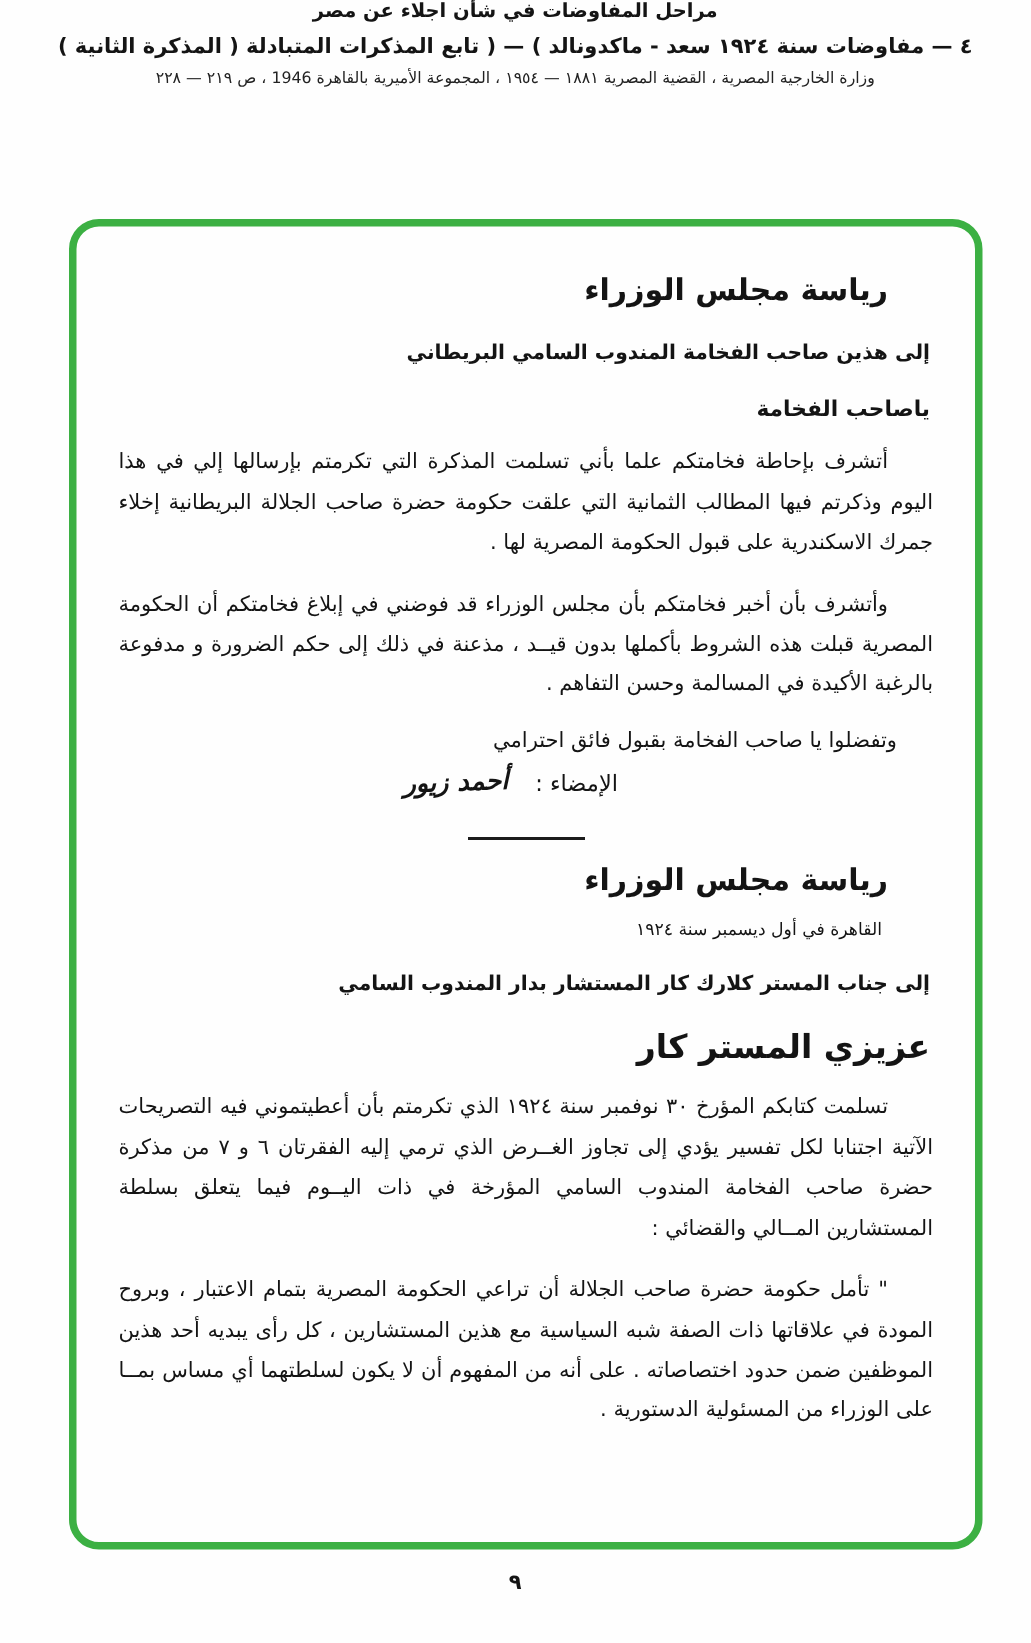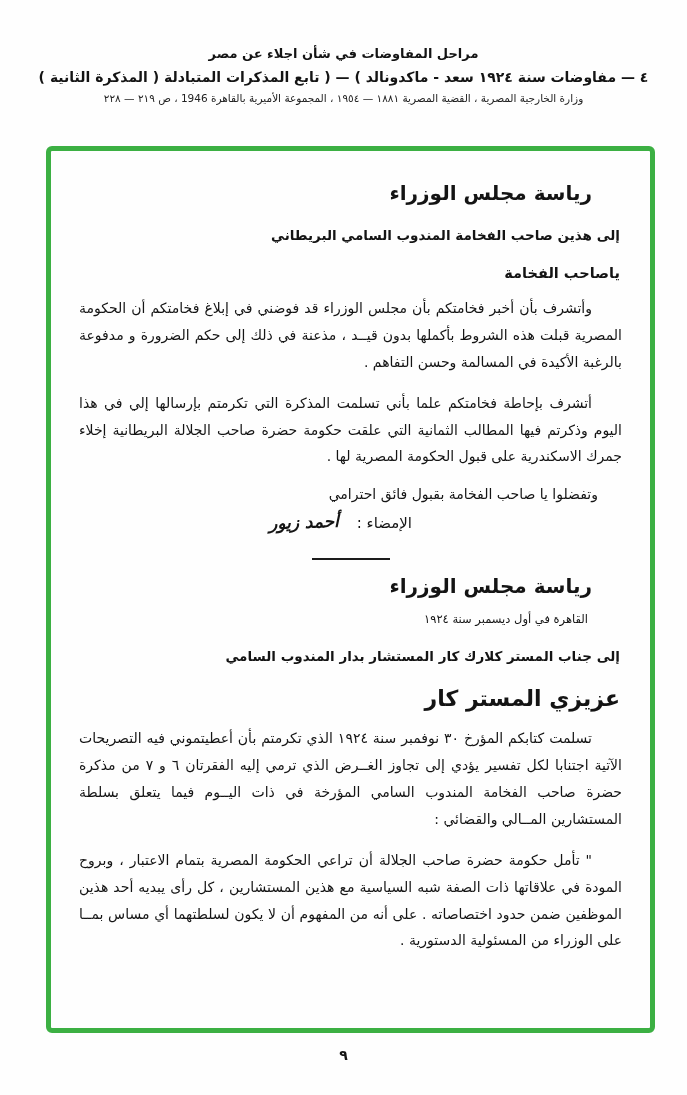--- a/index.html
+++ b/index.html
@@ -7,31 +7,31 @@
     width:687px;height:1095px;
     font-family:"DejaVu Sans",sans-serif;
     color:#141414;
     direction:rtl;
     overflow:hidden;
     position:relative;
   }
   .page{width:687px;height:1095px;position:relative;background:#fefefe;}
 
   
-  .doc-header{padding-top:46px;text-align:center;}
+  .doc-header{text-align:center;}
   .hdr-line1{font-size:13px;font-weight:bold;letter-spacing:.5px;margin-bottom:8px;}
   .hdr-line2{font-size:14px;font-weight:bold;margin-bottom:7px;}
   .hdr-line3{font-size:10.5px;color:#222;}
 
   
   .frame{
     position:absolute;
     left:46px;right:32px;top:146px;bottom:62px;
     border:5px solid #3cb043;
-    border-radius:6px;
+    border-radius:20px;
     padding:16px 28px 10px 28px;
     box-sizing:border-box;
     background:#fefefe;
   }
 
   
   .letter{margin:0;}
   .letter-heading{
     font-size:20px;font-weight:bold;
     margin:14px 30px 4px 0;
@@ -83,22 +83,22 @@
     <div class="hdr-line2">٤ — مفاوضات سنة ١٩٢٤  سعد - ماكدونالد ) — ( تابع المذكرات المتبادلة ( المذكرة الثانية )</div>
     <div class="hdr-line3">وزارة الخارجية المصرية ، القضية المصرية ١٨٨١ — ١٩٥٤ ، المجموعة الأميرية بالقاهرة 1946 ، ص ٢١٩ — ٢٢٨</div>
   </header>
 
   <div class="frame">
 
     <section class="letter">
       <h2 class="letter-heading">رياسة مجلس الوزراء</h2>
       <div class="addressee">إلى هذين صاحب الفخامة المندوب السامي البريطاني</div>
       <div class="salutation">ياصاحب الفخامة</div>
+      <p class="body-para">أتشرف بإحاطة فخامتكم علما بأني تسلمت المذكرة التي تكرمتم بإرسالها إلي في هذا اليوم وذكرتم فيها المطالب الثمانية التي علقت حكومة حضرة صاحب الجلالة البريطانية إخلاء جمرك الاسكندرية على قبول الحكومة المصرية لها .</p>
       <p class="body-para">وأتشرف بأن أخبر فخامتكم بأن مجلس الوزراء قد فوضني في إبلاغ فخامتكم أن الحكومة المصرية قبلت هذه الشروط بأكملها بدون قيــد ، مذعنة في ذلك إلى حكم الضرورة و مدفوعة بالرغبة الأكيدة في المسالمة وحسن التفاهم .</p>
-      <p class="body-para">أتشرف بإحاطة فخامتكم علما بأني تسلمت المذكرة التي تكرمتم بإرسالها إلي في هذا اليوم وذكرتم فيها المطالب الثمانية التي علقت حكومة حضرة صاحب الجلالة البريطانية إخلاء جمرك الاسكندرية على قبول الحكومة المصرية لها .</p>
       <div class="closing">وتفضلوا يا صاحب الفخامة بقبول فائق احترامي</div>
       <div class="sig-row">
         <span>الإمضاء :</span>
         <span class="sig-name">أحمد زيور</span>
       </div>
     </section>
 
     <div class="divider"></div>
 
     <section class="letter">

